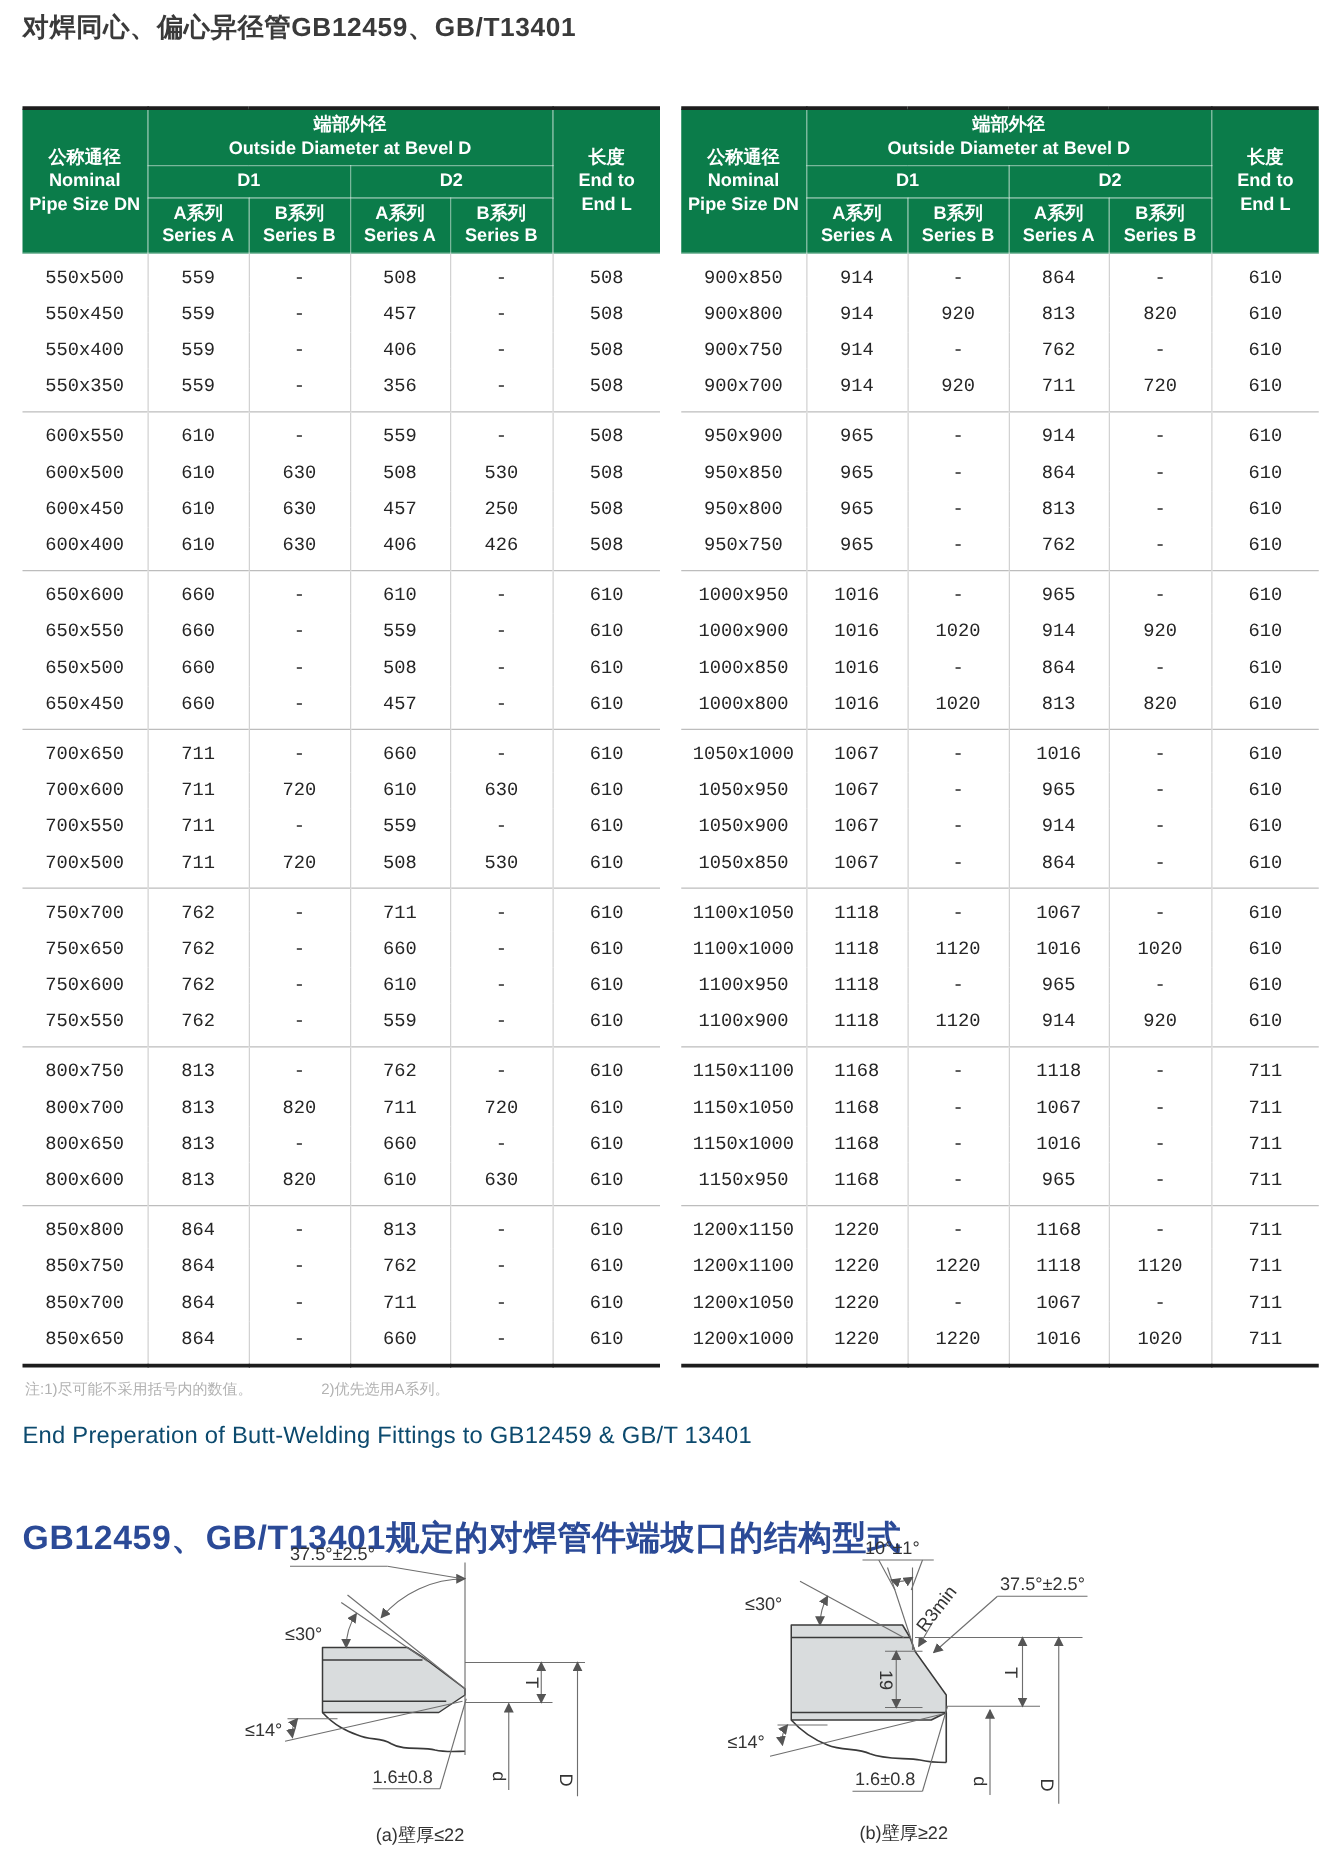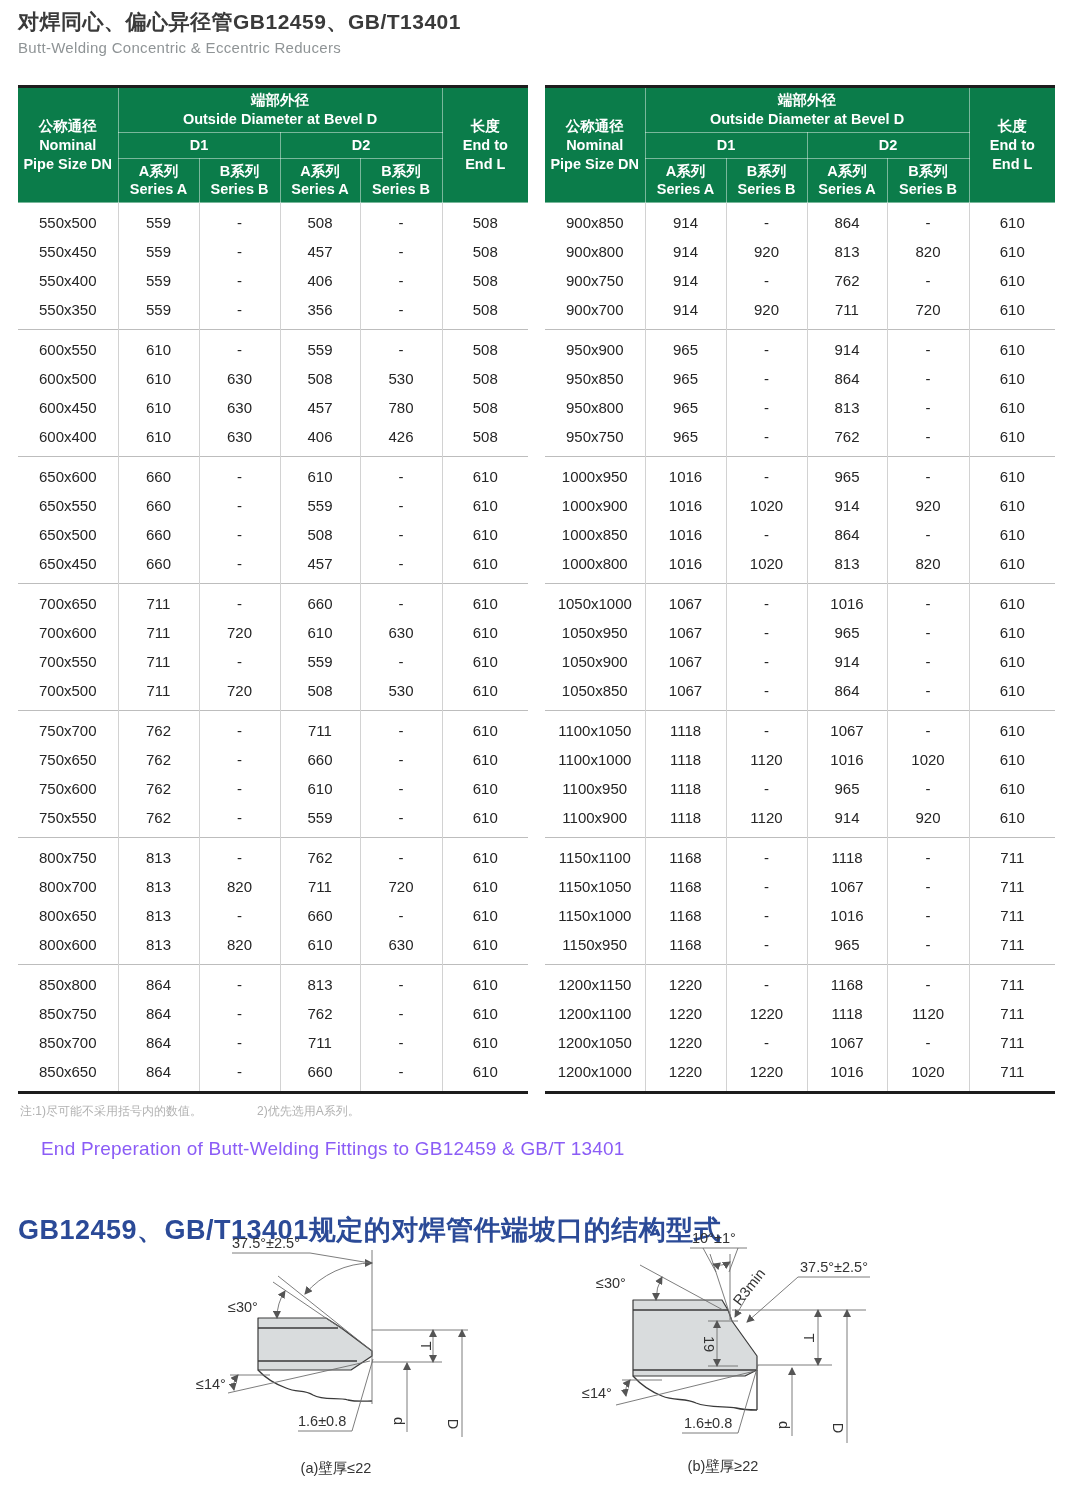--- a/index.html
+++ b/index.html
@@ -19,49 +19,48 @@
   .spec-table thead th{background:#0b7c4a;color:#ffffff;font-weight:bold;font-size:14.5px;
               line-height:1.3;padding:3px 2px;border:1px solid rgba(255,255,255,0.45);}
   .spec-table thead tr:first-child th:first-child{border-left:none;margin-top:42px;}
   .spec-table thead tr:first-child th:last-child{border-right:none;}
   .spec-table thead tr:first-child th{border-top:none;}
   .h-d{font-size:15.5px;margin-left:12px;}
   .ln{display:block;}
   .spec-table tbody td{text-align:center;font-size:15px;color:#252525;height:29px;padding:0;
               border-left:1px solid #d2d2d2;}
   .spec-table tbody td:first-child{border-left:none;}
-  .spec-table tbody.group{border-top:1px solid #bdbdbd;}
+  .spec-table tbody.group{border-top:1px solid #bdbdbd;font-family:Liberation Mono, monospace;}
   .spec-table tbody.group:first-of-type{border-top:none;}
   .spec-table tbody tr:first-child td{padding-top:5px;}
   .spec-table tbody tr:last-child td{padding-bottom:5px;}
 
   
   .notes{position:absolute;left:20px;top:1103px;font-size:12px;color:#b2b2b2;display:flex;gap:55px;}
-  .section-en{position:absolute;left:18px;top:1138px;font-size:19px;color:#8b5cf6;letter-spacing:0.2px;margin-left:23px;}
+  .section-en{position:absolute;left:18px;top:1138px;font-size:19px;color:#0c4a6e;letter-spacing:0.2px;}
   .section-zh{position:absolute;left:18px;top:1212px;font-size:27px;font-weight:bold;color:#2b4a97;letter-spacing:0.5px;}
 
   
   .diag{position:absolute;}
   .diag-a{left:170px;top:1232px;}
   .diag-b{left:540px;top:1228px;}
   .main{stroke:#3a3a3a;stroke-width:1.3;fill:none;stroke-linejoin:round;}
   .bodyfill{fill:#d9dcdd;stroke:#3a3a3a;stroke-width:1.2;stroke-linejoin:round;}
   .thin{stroke:#6e6e6e;stroke-width:0.9;fill:none;}
   .diag text{fill:#333;font-family:"Liberation Sans","DejaVu Sans",sans-serif;font-size:14.5px;}
   .cap{font-size:17px;fill:#2f2f2f;}
   .small{font-size:14px;}
 </style>
 </head>
 <body>
 
 <div class="page">
 
   <div class="title-block">
     <h1 class="title-zh">对焊同心、偏心异径管GB12459、GB/T13401</h1>
-    <div class="title-en">Butt-Welding Concentric &amp; Eccentric Reducers</div>
   </div>
 
   <table class="spec-table t-left">
     <colgroup>
         <col style="width:100px">
         <col style="width:81px">
         <col style="width:81px">
         <col style="width:80px">
         <col style="width:82px">
         <col style="width:86px">
@@ -155,21 +154,21 @@
           <td>630</td>
           <td>508</td>
           <td>530</td>
           <td>508</td>
         </tr>
         <tr>
           <td>600x450</td>
           <td>610</td>
           <td>630</td>
           <td>457</td>
-          <td>780</td>
+          <td>250</td>
           <td>508</td>
         </tr>
         <tr>
           <td>600x400</td>
           <td>610</td>
           <td>630</td>
           <td>406</td>
           <td>426</td>
           <td>508</td>
         </tr>

